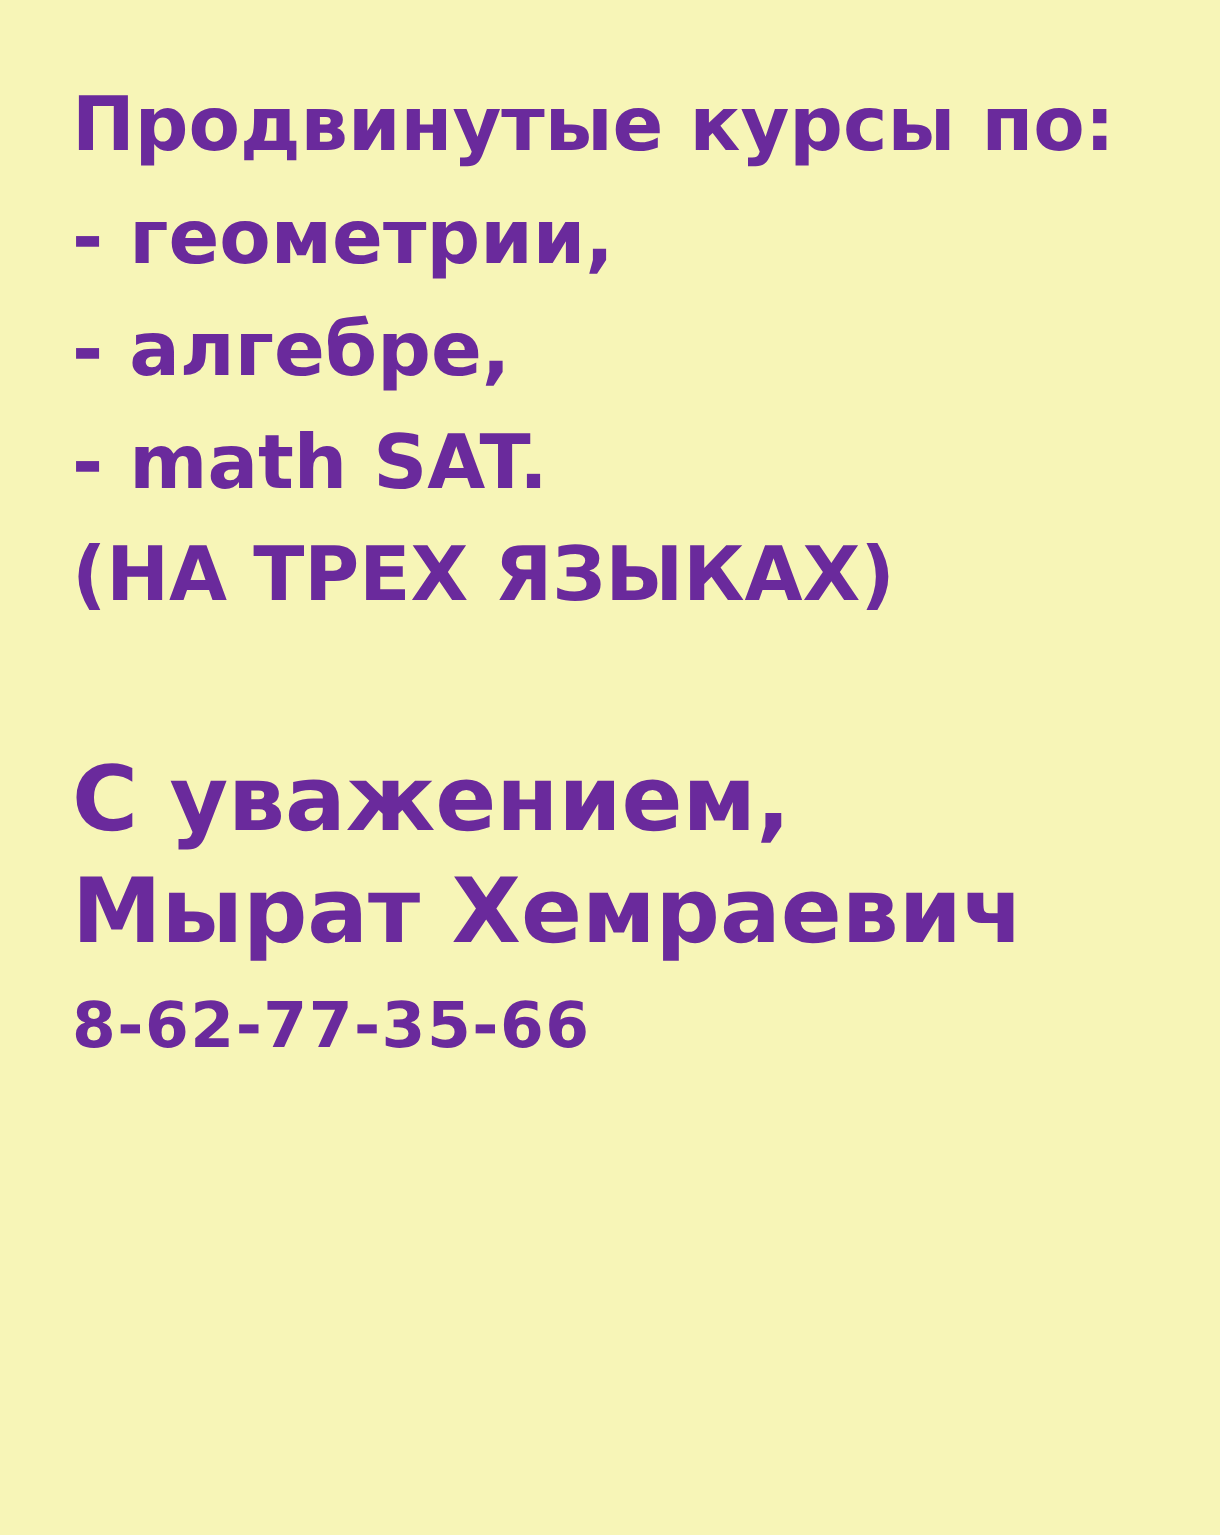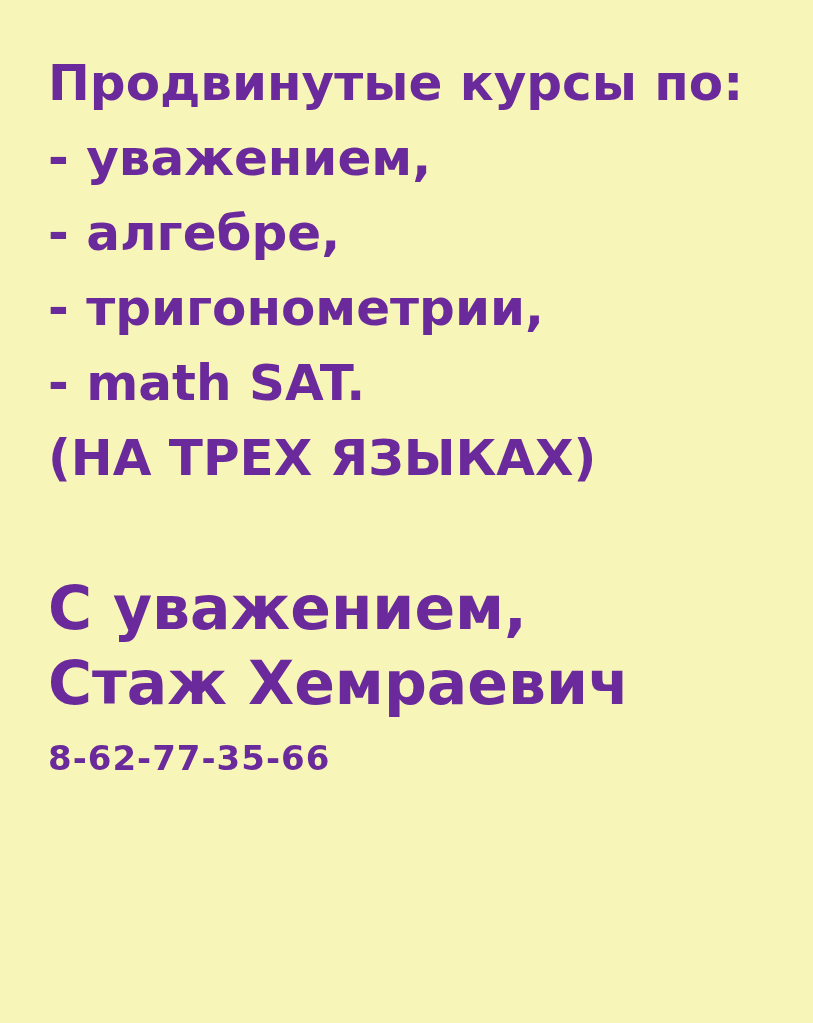--- a/index.html
+++ b/index.html
@@ -29,31 +29,30 @@
     white-space: pre;
   }
   .ad-line.spacer {
     height: 75px;
     line-height: 75px;
   }
   .ad-line.sign {
     font-size: 60px;
   }
   .ad-line.phone {
-    font-size: 34px;
+    font-size: 42px;
     letter-spacing: 1px;
   }
 </style>
 </head>
 <body>
 
 <div class="ad-card">
   <div class="ad-line heading">Продвинутые курсы по:</div>
-  <div class="ad-line item">- уважением,</div>
+  <div class="ad-line item">- геометрии,</div>
   <div class="ad-line item">- алгебре,</div>
-  <div class="ad-line item">- тригонометрии,</div>
   <div class="ad-line item">- math SAT.</div>
   <div class="ad-line note">(НА ТРЕХ ЯЗЫКАХ)</div>
   <div class="ad-line spacer"></div>
   <div class="ad-line sign">С уважением,</div>
-  <div class="ad-line sign">Стаж Хемраевич</div>
+  <div class="ad-line sign">Мырат Хемраевич</div>
   <div class="ad-line phone">8-62-77-35-66</div>
 </div>
 
 </body></html>

